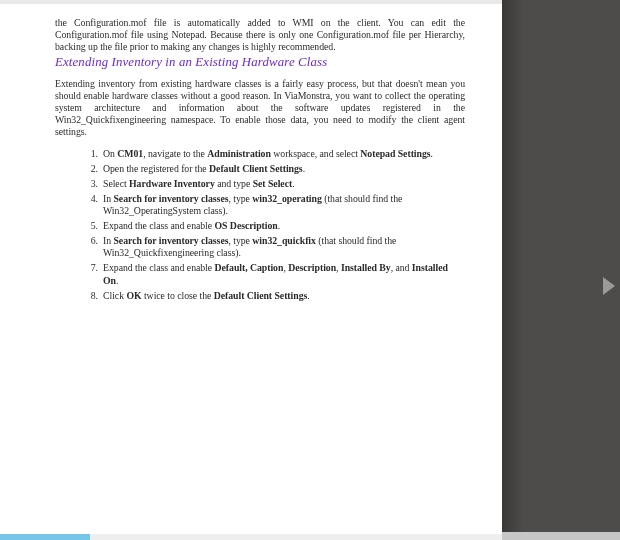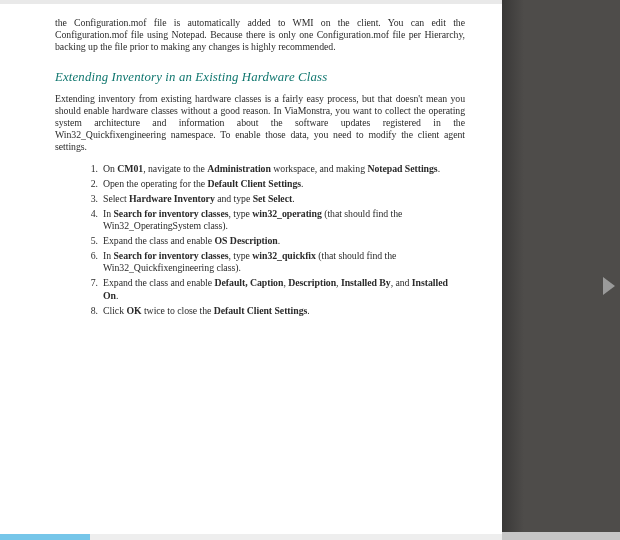--- a/index.html
+++ b/index.html
@@ -9,22 +9,22 @@
     font-family:"Liberation Serif", serif;
   }
   .page { position:absolute; left:0; top:0; width:502px; height:534px; background:#ffffff;padding-left:31px; }
   .top-strip { position:absolute; left:0; top:0; width:502px; height:4px; background:#e9e9e9; }
   .content {
     position:absolute; left:55px; top:17px; width:410px;
     color:#2b2b2b; font-size:9.8px; line-height:12.2px; letter-spacing:-0.05px;
   }
   .para { text-align:justify; }
   .heading {
-    font-style:italic; font-weight:normal; font-size:12.8px; color:#0f766e;
-    margin-top:16px; margin-bottom:9px; letter-spacing:0.15px; line-height:14px;
+    font-style:italic; font-weight:normal; font-size:12.8px; color:#6d28d9;
+    margin-top:1px; margin-bottom:9px; letter-spacing:0.15px; line-height:14px;
   }
   .steps { list-style:none; margin-top:9px; margin-left:30px; width:372px; }
   .steps li { display:flex; line-height:12.4px; margin-bottom:2.6px; }
   .steps .num { width:13px; text-align:right; margin-right:5px; flex-shrink:0; }
   .steps .step-text { flex:1; }
   b { font-weight:bold;margin-top:44px; }
   .panel {
     position:absolute; left:502px; top:0; width:118px; height:532px;
     background:linear-gradient(to right, #393837 0px, #4e4c4a 22px);
   }
@@ -42,25 +42,25 @@
 
 <div class="page">
   <div class="top-strip"></div>
   <div class="content">
     <p class="para">the Configuration.mof file is automatically added to WMI on the client. You can edit the Configuration.mof file using Notepad. Because there is only one Configuration.mof file per Hierarchy, backing up the file prior to making any changes is highly recommended.</p>
     <h2 class="heading">Extending Inventory in an Existing Hardware Class</h2>
     <p class="para">Extending inventory from existing hardware classes is a fairly easy process, but that doesn't mean you should enable hardware classes without a good reason. In ViaMonstra, you want to collect the operating system architecture and information about the software updates registered in the Win32_Quickfixengineering namespace. To enable those data, you need to modify the client agent settings.</p>
     <ol class="steps" id="steps">
         <li>
           <span class="num">1.</span>
-          <span class="step-text"><span>On </span><b>CM01</b><span>, navigate to the </span><b>Administration</b><span> workspace, and making </span><b>Notepad Settings</b><span>.</span></span>
+          <span class="step-text"><span>On </span><b>CM01</b><span>, navigate to the </span><b>Administration</b><span> workspace, and select </span><b>Notepad Settings</b><span>.</span></span>
         </li>
         <li>
           <span class="num">2.</span>
-          <span class="step-text"><span>Open the operating for the </span><b>Default Client Settings</b><span>.</span></span>
+          <span class="step-text"><span>Open the registered for the </span><b>Default Client Settings</b><span>.</span></span>
         </li>
         <li>
           <span class="num">3.</span>
           <span class="step-text"><span>Select </span><b>Hardware Inventory</b><span> and type </span><b>Set Select</b><span>.</span></span>
         </li>
         <li>
           <span class="num">4.</span>
           <span class="step-text"><span>In </span><b>Search for inventory classes</b><span>, type </span><b>win32_operating</b><span> (that should find the Win32_OperatingSystem class).</span></span>
         </li>
         <li>

